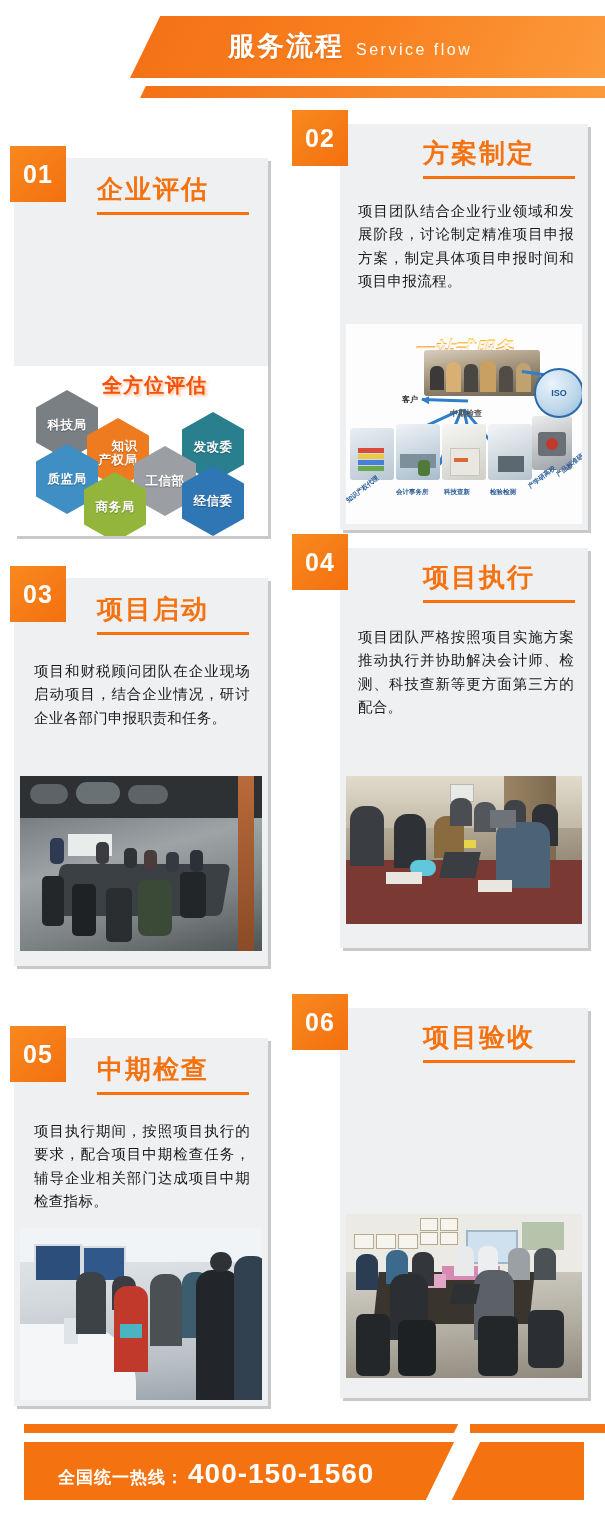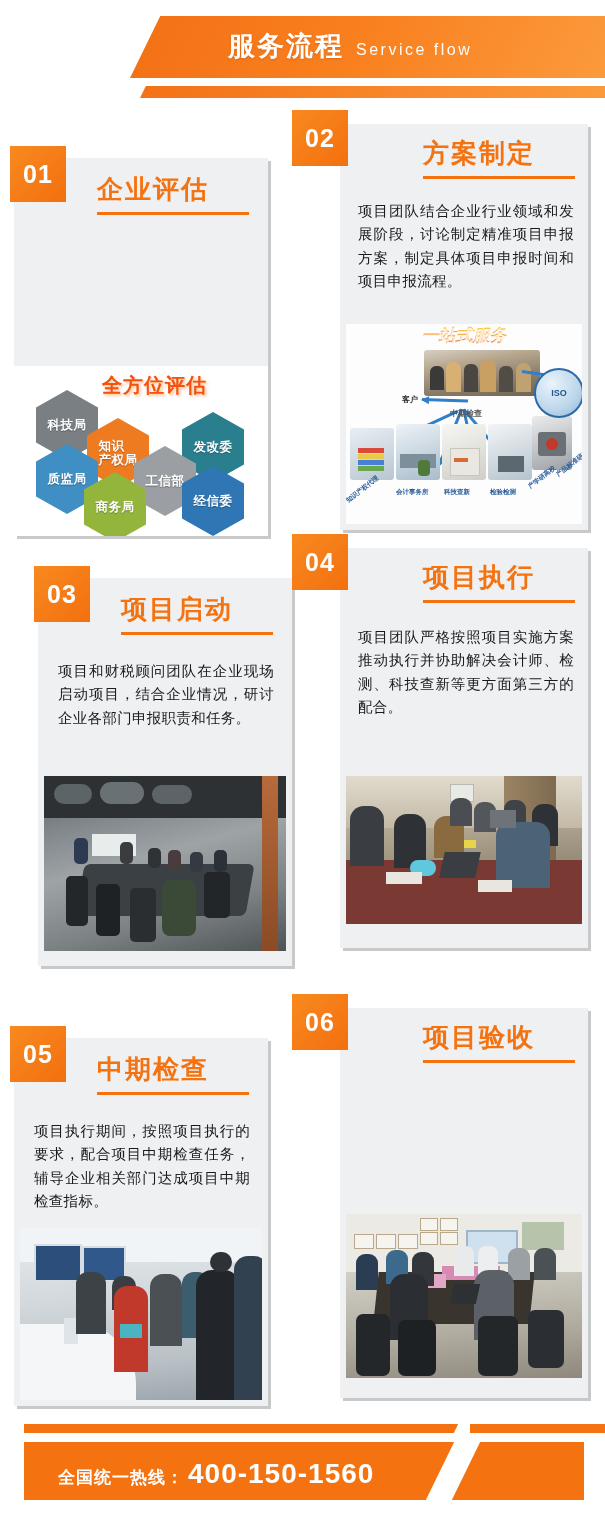--- a/index.html
+++ b/index.html
@@ -36,30 +36,30 @@
 
   
   .photo{position:absolute;overflow:hidden;background:#6b7076;}
 
   
   .hexwrap{position:absolute;background:#ffffff;overflow:hidden;}
   .hex{position:absolute;width:62px;height:70px;
        clip-path:polygon(50% 0%,100% 25%,100% 75%,50% 100%,0% 75%,0% 25%);
        display:flex;align-items:center;justify-content:center;
        color:#fff;font-size:12.5px;font-weight:bold;line-height:1.12;
-       text-align:left;letter-spacing:.5px;}
+       text-align:right;letter-spacing:.5px;}
   .hex span{display:block;text-shadow:0 1px 1px rgba(0,0,0,.3);}
   .hextitle{position:absolute;font-size:20px;font-weight:bold;letter-spacing:1px;
             color:#f4500f;white-space:nowrap;
             text-shadow:1px 1px 0 #ffd9a8,2px 2px 3px rgba(244,80,15,.35);}
 
   
   .oss{position:absolute;background:#fdfdfd;overflow:hidden;}
-  .oss-title{position:absolute;left:50%;transform:translateX(-50%);top:0;
-             font-size:17px;font-weight:bold;white-space:nowrap;font-style:italic;
+  .oss-title{position:absolute;left:50%;transform:translateX(-50%);top:11px;
+             font-size:20px;font-weight:bold;white-space:nowrap;font-style:italic;
              background:linear-gradient(180deg,#fcd000 0%,#f07d10 60%,#e24a05 100%);
              -webkit-background-clip:text;background-clip:text;color:transparent;
              text-shadow:0 1px 1px rgba(255,255,255,.9);}
   .oss-photo{position:absolute;border-radius:3px;overflow:hidden;}
   .oss-lbl{position:absolute;font-size:6.5px;color:#2a5c9a;white-space:nowrap;
            font-weight:bold;}
   .oss-lbl.rot{transform:rotate(-38deg);transform-origin:left bottom;}
   .arrow{position:absolute;background:#2f7fc9;height:2.5px;transform-origin:left center;}
   .arrow:after{content:"";position:absolute;right:-1px;top:-3px;
                border-left:8px solid #2f7fc9;border-top:4px solid transparent;
@@ -185,21 +185,21 @@
       <div class="oss-lbl rot" style="left:4px;top:172px;">知识产权代理</div>
       <div class="oss-lbl" style="left:50px;top:164px;">会计事务所</div>
       <div class="oss-lbl" style="left:98px;top:164px;">科技查新</div>
       <div class="oss-lbl" style="left:144px;top:164px;">检验检测</div>
       <div class="oss-lbl rot" style="left:186px;top:158px;">产学研高校</div>
       <div class="oss-lbl rot" style="left:214px;top:146px;">产品标准研发</div>
     </div>
   </div>
 </div>
 
-<div class="card" style="left:14px;top:578px;width:254px;height:388px;margin-left:24px;">
+<div class="card" style="left:14px;top:578px;width:254px;height:388px;">
   <div class="card-inner">
     <div class="badge" style="left:-4px;top:-12px;">03</div>
     <div class="c-title" style="left:83px;top:14px;">项目启动</div>
     <div class="c-rule" style="left:83px;top:54px;width:152px;"></div>
     <div class="c-body" style="left:20px;top:82px;width:216px;">项目和财税顾问团队在企业现场启动项目，结合企业情况，研讨企业各部门申报职责和任务。</div>
 
     <div class="photo" style="left:6px;top:198px;width:242px;height:175px;
                 background:linear-gradient(165deg,#55595c 0%,#7e8488 22%,#9ea3a6 45%,#7d8285 72%,#4e5356 100%);">
       <div style="position:absolute;left:0;top:0;width:100%;height:42px;background:#2e3134;"></div>
       <div style="position:absolute;left:10px;top:8px;width:38px;height:20px;background:#5d6468;border-radius:10px;"></div>

